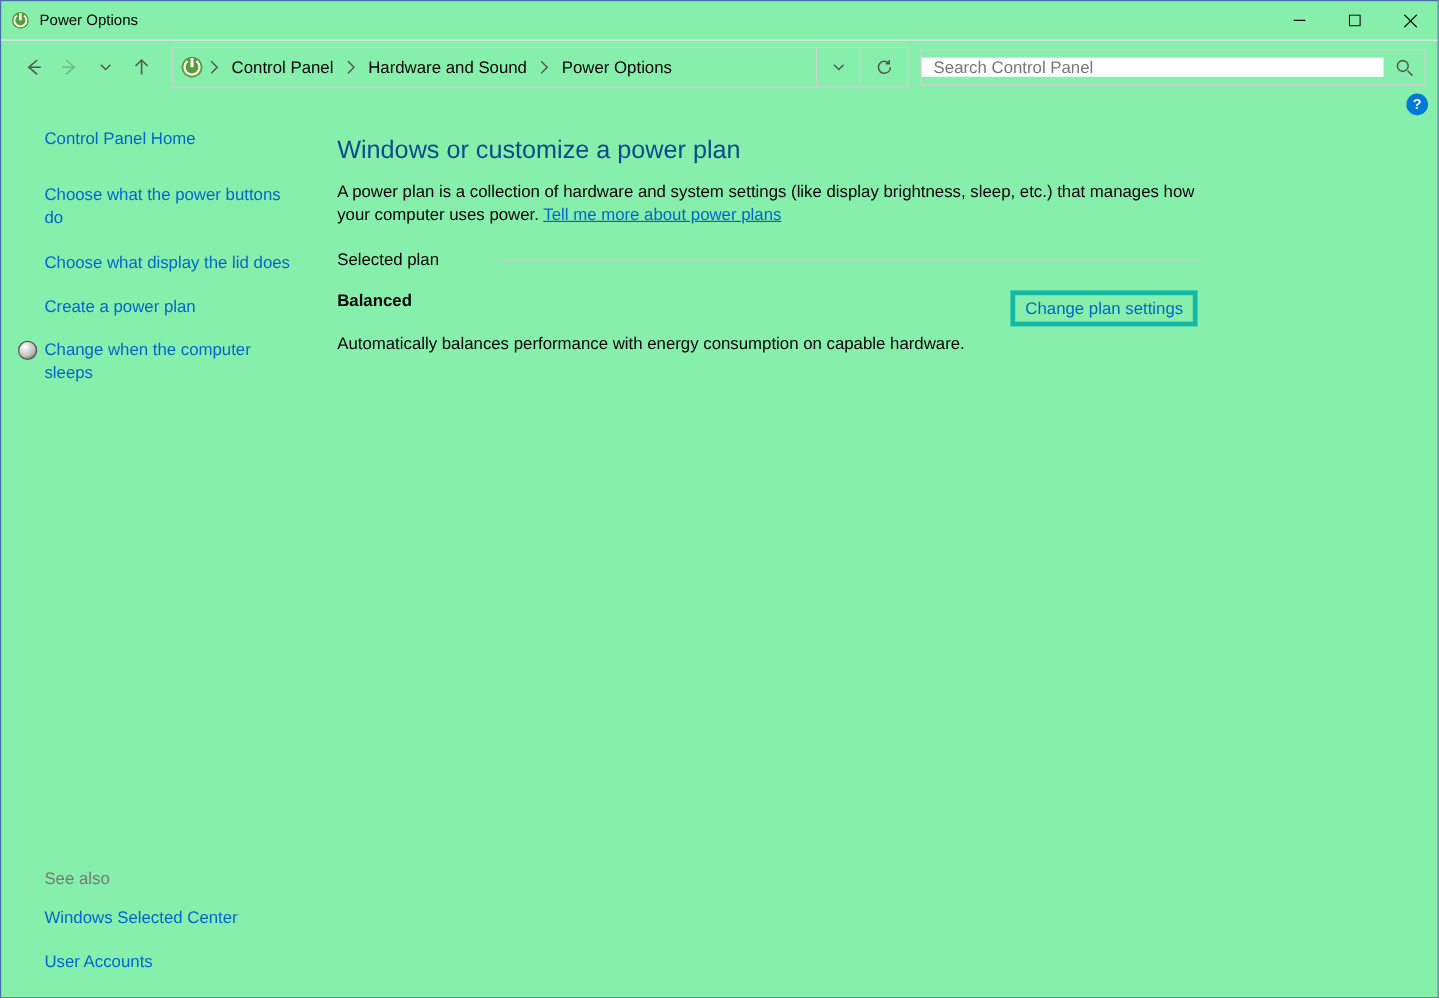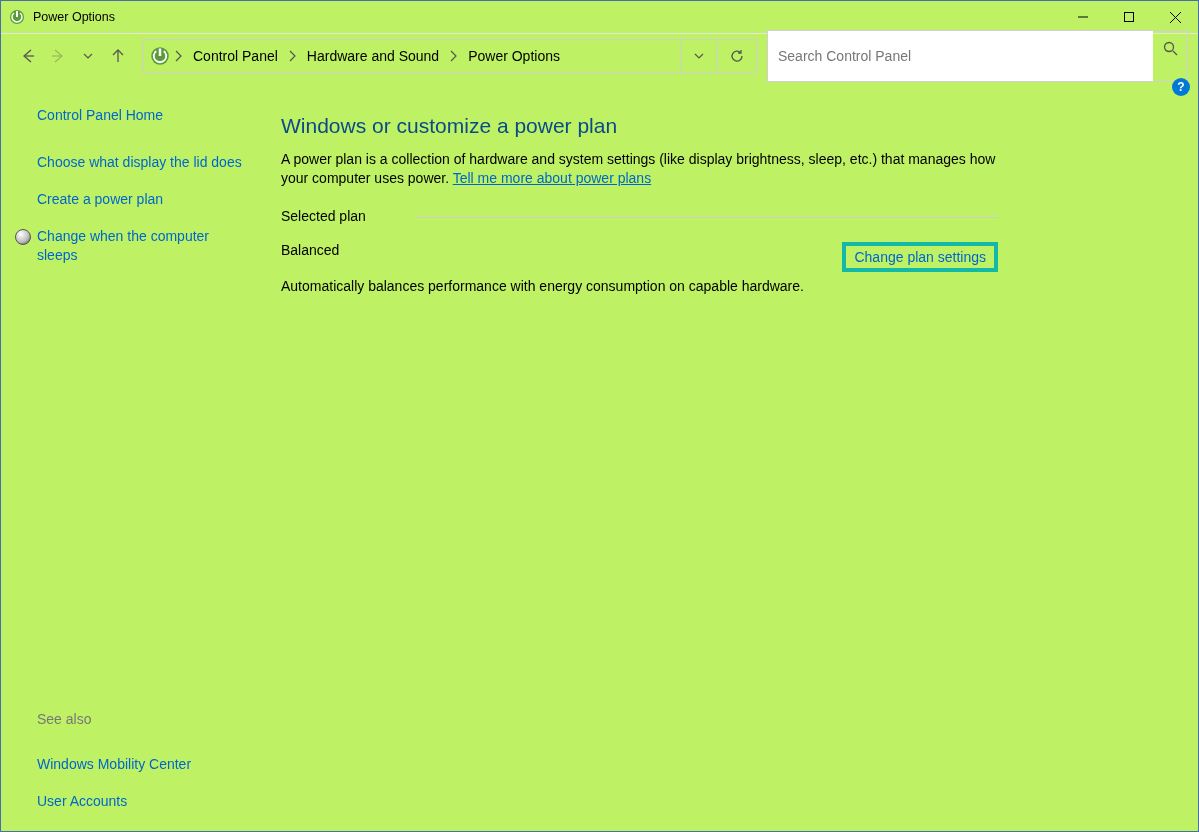--- a/index.html
+++ b/index.html
@@ -1,52 +1,52 @@
 <!DOCTYPE html>
 <html><head>
 <meta charset="utf-8">
 <style>
   * { box-sizing: border-box; }
   html, body { margin:0; padding:0; font-family: "Segoe UI", Tahoma, sans-serif; font-size:12.5px; color:#000; }
-  .window { width:1199px; height:832px; border:1px solid #4a6ea9; background:#bef264; display:flex; flex-direction:column; margin:0; }
+  .window { width:1199px; height:832px; border:1px solid #4a6ea9; background:#86efac; display:flex; flex-direction:column; margin:0; }
   .titlebar { height:33px; display:flex; align-items:center; border-bottom:1px solid #e5e5e5; }
   .title-icon { width:16px; height:16px; margin:0 8px; }
   .title-text { font-size:12.5px; }
   .title-spacer { flex:1; }
   .title-btn { width:46px; height:33px; display:flex; align-items:center; justify-content:center; cursor:pointer; }
   .toolbar { height:44px; display:flex; align-items:center; padding:0 10px 0 12px; gap:0; }
   .nav-btn { width:30px; height:28px; display:flex; align-items:center; justify-content:center; cursor:pointer; border-radius:2px; }
   .nav-btn.disabled svg { opacity:.35; }
   .addressbar { flex:1; height:34px; border:1px solid #d0d0d0; margin-left:10px; display:flex; align-items:center; padding-left:6px; gap:4px; font-size:14px; max-width:560px; }
   .addr-icon { width:20px; height:20px; }
   .crumb { padding:0 6px; cursor:pointer;text-align:right; }
   .addr-after { width:36px; height:34px; border-right:1px solid #d0d0d0; border-top:1px solid #d0d0d0; border-bottom:1px solid #d0d0d0; display:flex; align-items:center; justify-content:center; cursor:pointer; }
   .refresh { width:40px; height:34px; border:1px solid #d0d0d0; border-left:none; display:flex; align-items:center; justify-content:center; cursor:pointer; }
-  .searchbox { width:421px; height:52px; border:1px solid #d0d0d0; margin-left:10px; display:flex; }
+  .searchbox { width:421px; height:30px; border:1px solid #d0d0d0; margin-left:10px; display:flex; align-items:center; }
   .searchbox input { border:none; outline:none; flex:1; font-size:14px; padding:0 10px; color:#555; font-family:inherit;}
   .searchbox input::placeholder { color:#777; }
   .search-icon-btn { width:34px; height:34px; display:flex; align-items:center; justify-content:center; cursor:pointer; }
   .help-row { height:22px; display:flex; justify-content:flex-end; padding-right:8px; align-items:flex-start;}
   .help-icon { width:18px; height:18px; border-radius:50%; background:#0078d7; color:#fff; font-weight:bold; display:flex; align-items:center; justify-content:center; font-size:12px; cursor:pointer; }
   .body { flex:1; display:flex; }
   .sidebar { width:260px; padding:6px 18px 16px 36px; display:flex; flex-direction:column; font-size:14px; color:#0066cc; }
   .sidebar .link { margin-bottom:18px; cursor:pointer; line-height:1.35;}
   .sidebar .link.with-icon { position:relative; }
   .sidebar .link.with-icon::before { content:""; position:absolute; left:-22px; top:2px; width:14px; height:14px; border-radius:50%; background: radial-gradient(circle at 35% 30%, #fff, #bbb 60%, #333); border:1px solid #555;}
   .sidebar-spacer{ flex:1;}
-  .see-also { color:#777; margin-bottom:28px;}
+  .see-also { color:#777; margin-bottom:15px;}
   .main { flex:1; padding:10px 200px 0 20px; }
   .main h1 { font-weight:400; color:#0a4a8a; font-size:21px; margin:4px 0 12px 0;}
   .main p { font-size:14px; margin:0 0 20px 0; line-height:1.35;}
   .main a { color:#0066cc; text-decoration:underline; cursor:pointer;}
   .fieldset-label { font-size:14px; }
   .fieldset-line { border:none; border-top:1px solid #ccc; flex:1; margin-left:10px; margin-top:9px;}
   .fieldset-row { display:flex; align-items:flex-start; margin-bottom:18px;gap:40px;}
   .plan-row { display:flex; align-items:flex-start; font-size:14px; }
-  .plan-name { font-weight:400; }
+  .plan-name { font-weight:700; }
   .plan-link { margin-left:auto; color:#0066cc; cursor:pointer; }
   .highlight-box { border:4px solid #14b8a6; padding:3px 8px; margin-left:auto;}
   .plan-desc { font-size:14px; margin-top:6px;}
   svg { display:block; }
 </style>
 </head>
 <body>
 
 <div class="window">
 
@@ -149,26 +149,27 @@
   </div>
 
   <div class="help-row">
     <div class="help-icon">?</div>
   </div>
 
   <div class="body">
     <div class="sidebar">
       <div class="link">Control Panel Home</div>
       <div style="height:10px"></div>
+      <div class="link">Choose what the power buttons do</div>
       <div class="link">Choose what display the lid does</div>
       <div class="link">Create a power plan</div>
       <div class="link with-icon">Change when the computer sleeps</div>
       <div class="sidebar-spacer"></div>
       <div class="see-also">See also</div>
-      <div class="link">Windows Mobility Center</div>
+      <div class="link">Windows Selected Center</div>
       <div class="link" style="margin-bottom:4px">User Accounts</div>
     </div>
 
     <div class="main">
       <h1>Windows or customize a power plan</h1>
       <p>
         <span>A power plan is a collection of hardware and system settings (like display brightness, sleep, etc.) that manages how your computer uses power. </span><a>Tell me more about power plans</a>
       </p>
       <div class="fieldset-row">
         <span class="fieldset-label">Selected plan</span>

